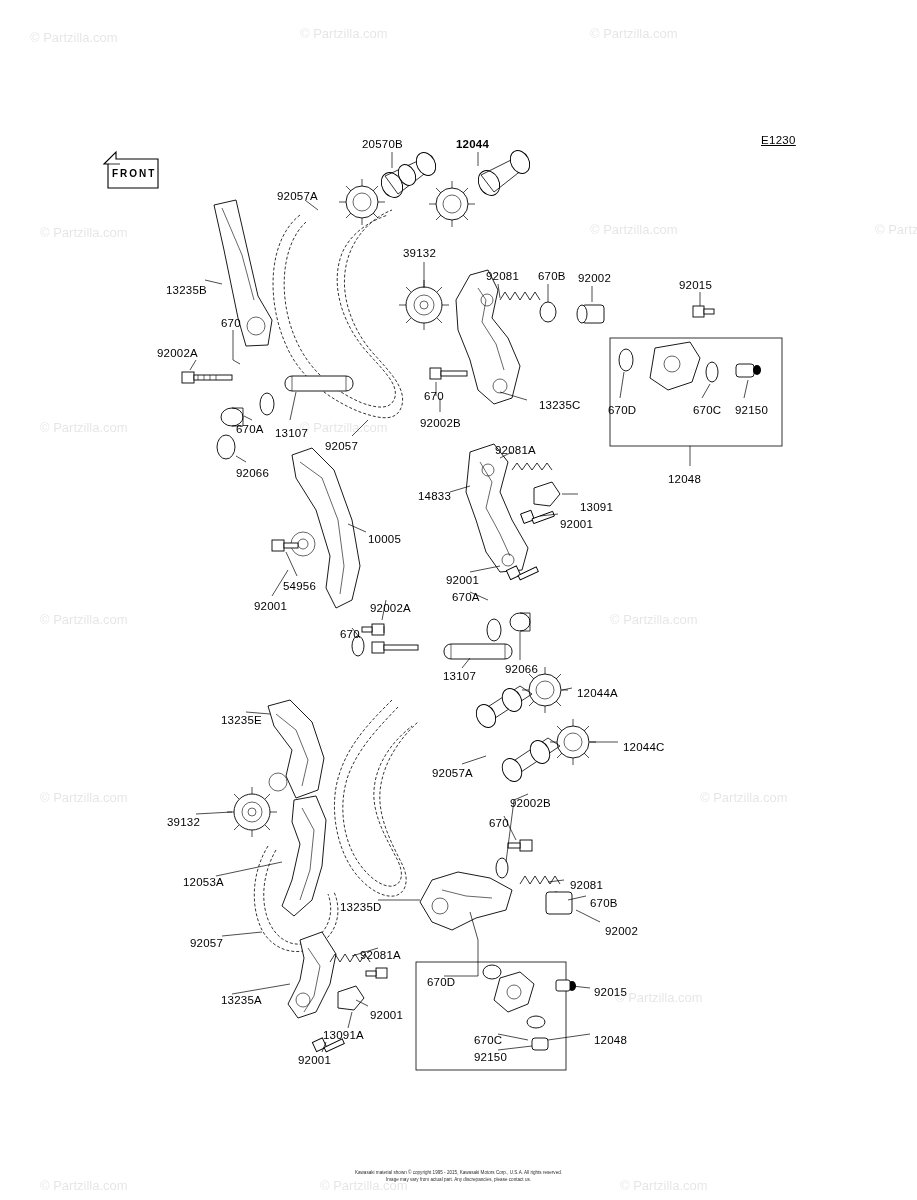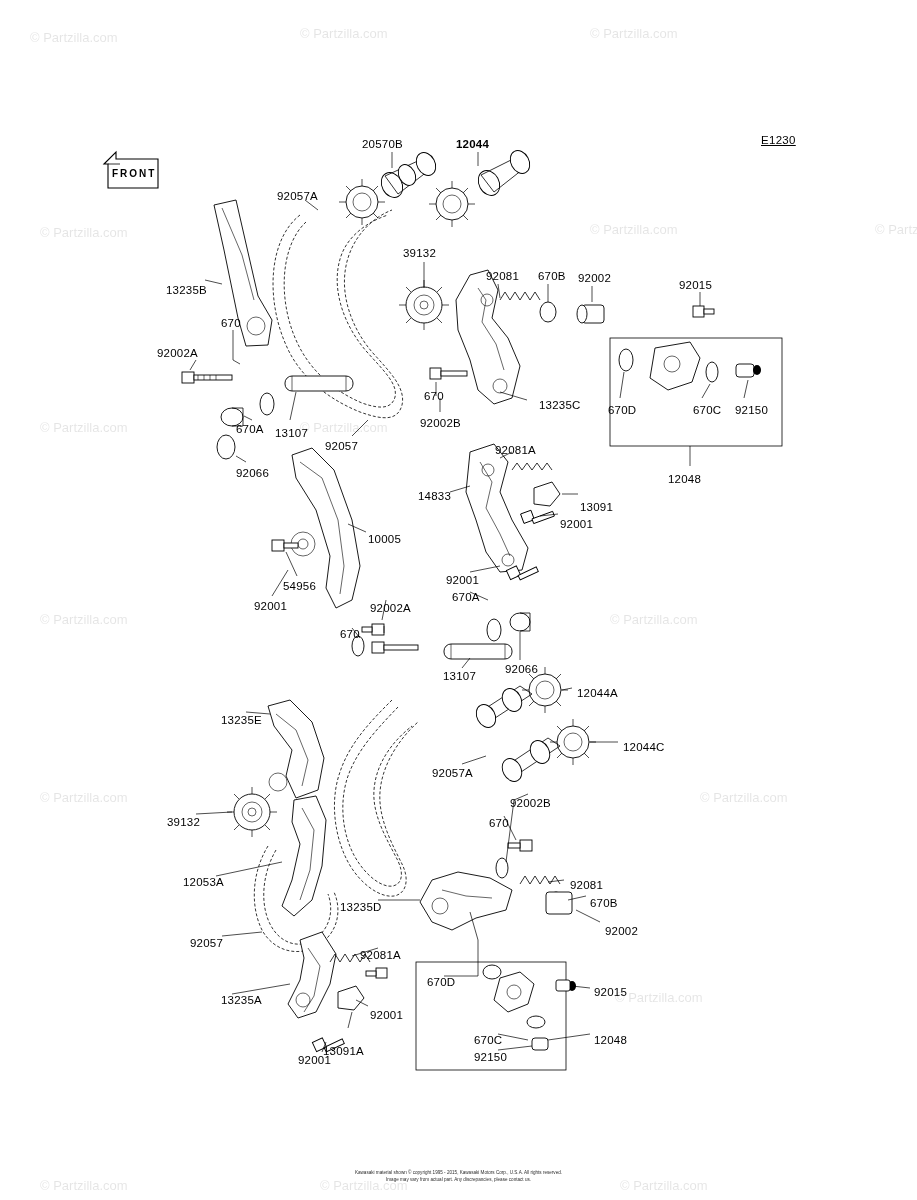--- a/index.html
+++ b/index.html
@@ -465,21 +465,21 @@
       <div class="lbl" style="left: 340px; top: 901px;">13235D</div>
       <div class="lbl" style="left: 570px; top: 879px;">92081</div>
       <div class="lbl" style="left: 590px; top: 897px;">670B</div>
       <div class="lbl" style="left: 605px; top: 925px;">92002</div>
       <div class="lbl" style="left: 190px; top: 937px;">92057</div>
       <div class="lbl" style="left: 360px; top: 949px;">92081A</div>
       <div class="lbl" style="left: 427px; top: 976px;">670D</div>
       <div class="lbl" style="left: 594px; top: 986px;">92015</div>
       <div class="lbl" style="left: 199px; top: 994px; margin-left: 22px;">13235A</div>
       <div class="lbl" style="left: 370px; top: 1009px;">92001</div>
-      <div class="lbl" style="left: 323px; top: 1029px; margin-top: 16px;">13091A</div>
+      <div class="lbl" style="left: 323px; top: 1029px;">13091A</div>
       <div class="lbl" style="left: 474px; top: 1034px;">670C</div>
       <div class="lbl" style="left: 594px; top: 1034px;">12048</div>
       <div class="lbl" style="left: 474px; top: 1051px;">92150</div>
       <div class="lbl" style="left: 298px; top: 1054px;">92001</div>
     </div>
 
   <div class="footer">
     <div>Kawasaki material shown © copyright 1995 - 2015, Kawasaki Motors Corp., U.S.A. All rights reserved.</div>
     <div>Image may vary from actual part. Any discrepancies, please contact us.</div>
   </div>

